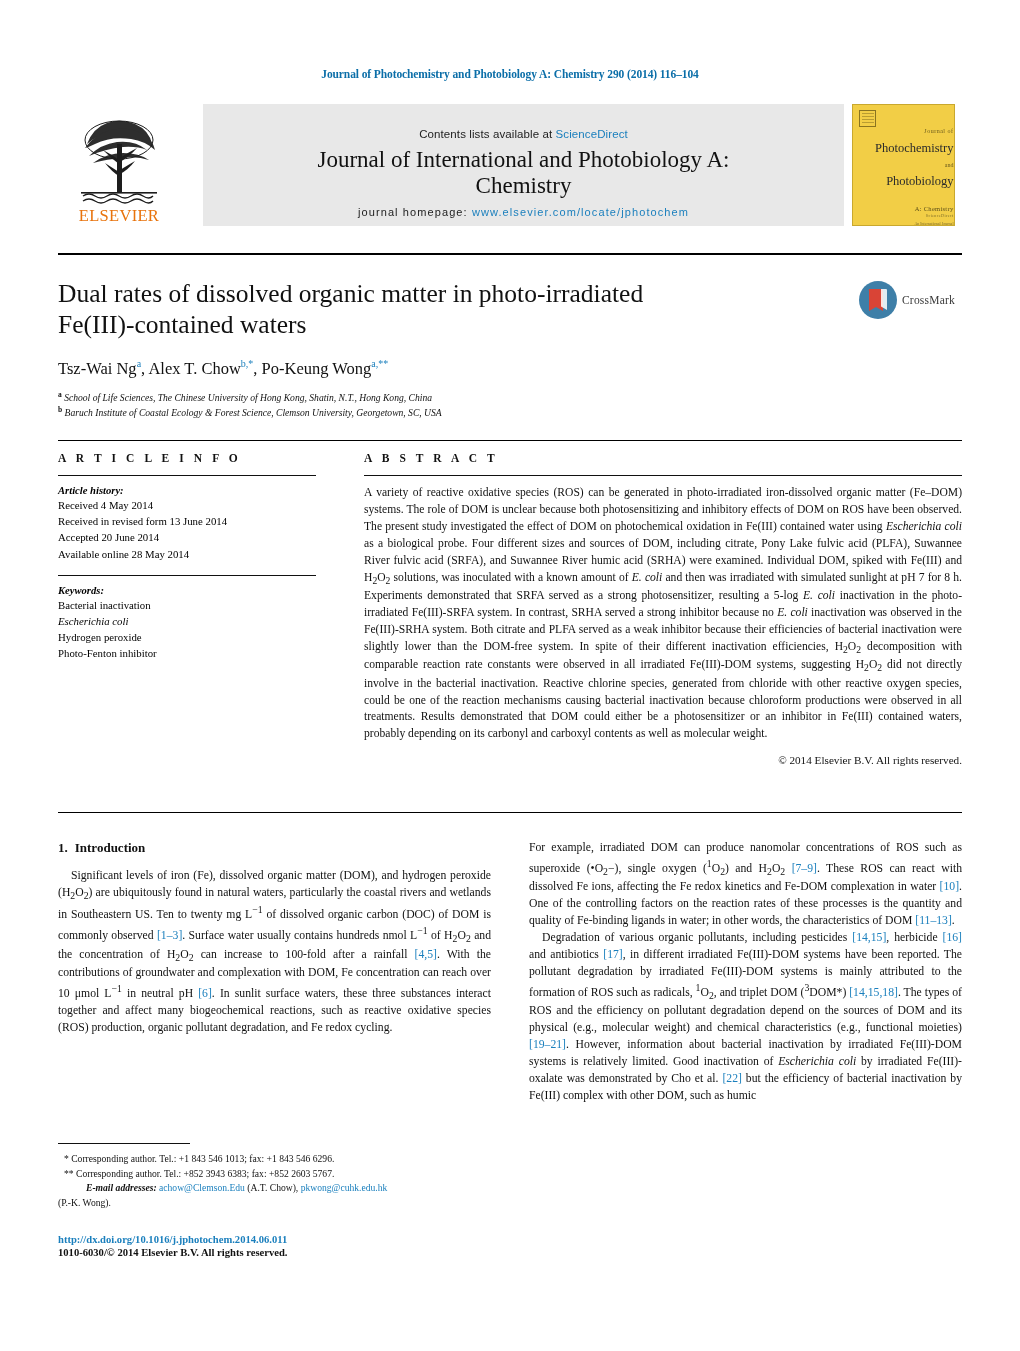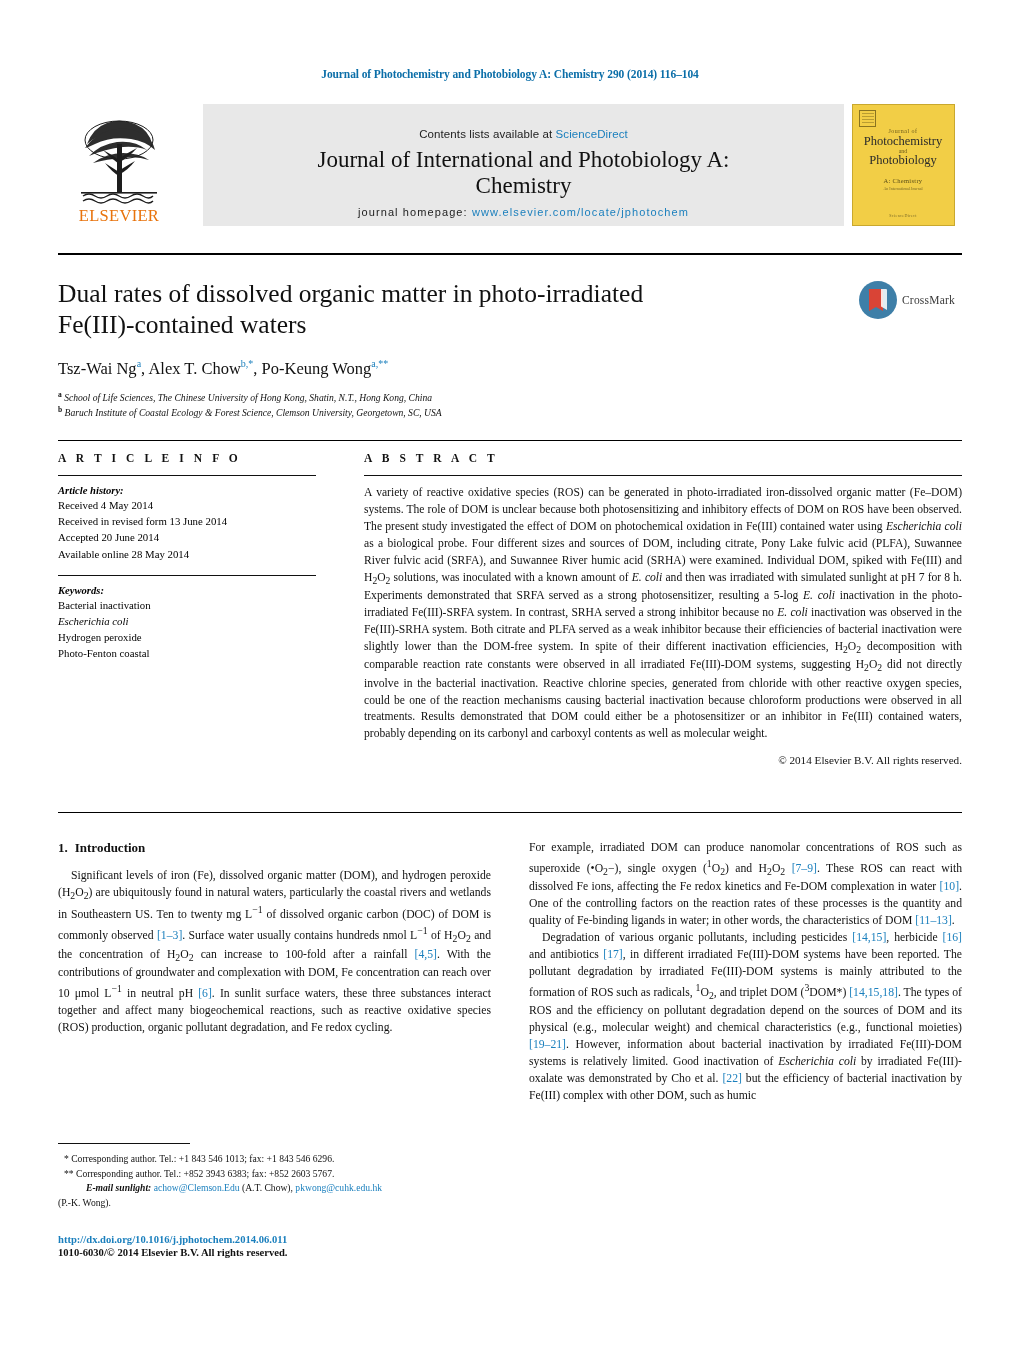--- a/index.html
+++ b/index.html
@@ -72,22 +72,23 @@
   .banner .homepage .url { color:#1a7fbd; }
   .cover-cell {
     width:118px; flex:0 0 118px;
     display:flex; align-items:center; justify-content:center;
   }
   .cover {
     width:103px; height:122px;
     background:#F2CE46;
     border:1px solid #c9a82e;
     position:relative;
-    display:flex; flex-direction:column; align-items:center;
+    display:flex; flex-direction:column; align-items:flex-end;
     overflow:hidden;
+    gap:7px;
   }
   .cover .els-box {
     position:absolute; left:6px; top:5px;
     width:17px; height:17px;
     border:1px solid #8a7420; background:#F2CE46;
     font-size:3px; color:#6b5a18; overflow:hidden;
   }
   .cover .els-box::after{
     content:""; position:absolute; left:2px; top:2px;
     width:12px; height:12px;
@@ -319,21 +320,21 @@
       <p class="info-lbl">Article history:</p>
       <p class="info-line">Received 4 May 2014</p>
       <p class="info-line">Received in revised form 13 June 2014</p>
       <p class="info-line">Accepted 20 June 2014</p>
       <p class="info-line">Available online 28 May 2014</p>
       <div class="hline2"></div>
       <p class="info-lbl">Keywords:</p>
       <p class="kw-line">Bacterial inactivation</p>
       <p class="kw-line it">Escherichia coli</p>
       <p class="kw-line">Hydrogen peroxide</p>
-      <p class="kw-line">Photo-Fenton coastal</p>
+      <p class="kw-line">Photo-Fenton inhibitor</p>
     </div>
 
     <div class="col-abs">
       <div class="sec-head">A B S T R A C T</div>
       <div class="hline"></div>
       <p class="abs-body"><span>A variety of reactive oxidative species (ROS) can be generated in photo-irradiated iron-dissolved organic matter (Fe–DOM) systems. The role of DOM is unclear because both photosensitizing and inhibitory effects of DOM on ROS have been observed. The present study investigated the effect of DOM on photochemical oxidation in Fe(III) contained water using </span><i>Escherichia coli</i><span> as a biological probe. Four different sizes and sources of DOM, including citrate, Pony Lake fulvic acid (PLFA), Suwannee River fulvic acid (SRFA), and Suwannee River humic acid (SRHA) were examined. Individual DOM, spiked with Fe(III) and H</span><sub>2</sub><span>O</span><sub>2</sub><span> solutions, was inoculated with a known amount of </span><i>E. coli</i><span> and then was irradiated with simulated sunlight at pH 7 for 8 h. Experiments demonstrated that SRFA served as a strong photosensitizer, resulting a 5-log </span><i>E. coli</i><span> inactivation in the photo-irradiated Fe(III)-SRFA system. In contrast, SRHA served a strong inhibitor because no </span><i>E. coli</i><span> inactivation was observed in the Fe(III)-SRHA system. Both citrate and PLFA served as a weak inhibitor because their efficiencies of bacterial inactivation were slightly lower than the DOM-free system. In spite of their different inactivation efficiencies, H</span><sub>2</sub><span>O</span><sub>2</sub><span> decomposition with comparable reaction rate constants were observed in all irradiated Fe(III)-DOM systems, suggesting H</span><sub>2</sub><span>O</span><sub>2</sub><span> did not directly involve in the bacterial inactivation. Reactive chlorine species, generated from chloride with other reactive oxygen species, could be one of the reaction mechanisms causing bacterial inactivation because chloroform productions were observed in all treatments. Results demonstrated that DOM could either be a photosensitizer or an inhibitor in Fe(III) contained waters, probably depending on its carbonyl and carboxyl contents as well as molecular weight.</span></p>
       <p class="copyline">© 2014 Elsevier B.V. All rights reserved.</p>
     </div>
   </div>
 
@@ -351,21 +352,21 @@
     <div class="bcol">
       <p class="para" style="text-indent:0;"><span>For example, irradiated DOM can produce nanomolar concentrations of ROS such as superoxide (•O</span><sub>2</sub><span>−), single oxygen (</span><sup>1</sup><span>O</span><sub>2</sub><span>) and H</span><sub>2</sub><span>O</span><sub>2</sub><span> </span><span class="ref">[7–9]</span><span>. These ROS can react with dissolved Fe ions, affecting the Fe redox kinetics and Fe-DOM complexation in water </span><span class="ref">[10]</span><span>. One of the controlling factors on the reaction rates of these processes is the quantity and quality of Fe-binding ligands in water; in other words, the characteristics of DOM </span><span class="ref">[11–13]</span><span>.</span></p>
       <p class="para"><span>Degradation of various organic pollutants, including pesticides </span><span class="ref">[14,15]</span><span>, herbicide </span><span class="ref">[16]</span><span> and antibiotics </span><span class="ref">[17]</span><span>, in different irradiated Fe(III)-DOM systems have been reported. The pollutant degradation by irradiated Fe(III)-DOM systems is mainly attributed to the formation of ROS such as radicals, </span><sup>1</sup><span>O</span><sub>2</sub><span>, and triplet DOM (</span><sup>3</sup><span>DOM*) </span><span class="ref">[14,15,18]</span><span>. The types of ROS and the efficiency on pollutant degradation depend on the sources of DOM and its physical (e.g., molecular weight) and chemical characteristics (e.g., functional moieties) </span><span class="ref">[19–21]</span><span>. However, information about bacterial inactivation by irradiated Fe(III)-DOM systems is relatively limited. Good inactivation of </span><i>Escherichia coli</i><span> by irradiated Fe(III)-oxalate was demonstrated by Cho et al. </span><span class="ref">[22]</span><span> but the efficiency of bacterial inactivation by Fe(III) complex with other DOM, such as humic</span></p>
     </div>
   </div>
 
   <div class="footnotes">
     <div class="fn-rule"></div>
     <p class="fn"><span class="star">*</span>&nbsp;<span>Corresponding author. Tel.: +1 843 546 1013; fax: +1 843 546 6296.</span></p>
     <p class="fn"><span class="star">**</span>&nbsp;<span>Corresponding author. Tel.: +852 3943 6383; fax: +852 2603 5767.</span></p>
-    <p class="fn" style="padding-left:28px;text-indent:0;"><span class="fn-mail">E-mail sunlight:</span> <span class="mail">achow@Clemson.Edu</span> <span>(A.T. Chow),</span> <span class="mail">pkwong@cuhk.edu.hk</span></p>
+    <p class="fn" style="padding-left:28px;text-indent:0;"><span class="fn-mail">E-mail addresses:</span> <span class="mail">achow@Clemson.Edu</span> <span>(A.T. Chow),</span> <span class="mail">pkwong@cuhk.edu.hk</span></p>
     <p class="fn" style="padding-left:0;text-indent:0;">(P.-K. Wong).</p>
   </div>
 
   <div class="doiblock">
     <p class="doi">http://dx.doi.org/10.1016/j.jphotochem.2014.06.011</p>
     <p class="issn">1010-6030/© 2014 Elsevier B.V. All rights reserved.</p>
   </div>
 
 </div>
 

